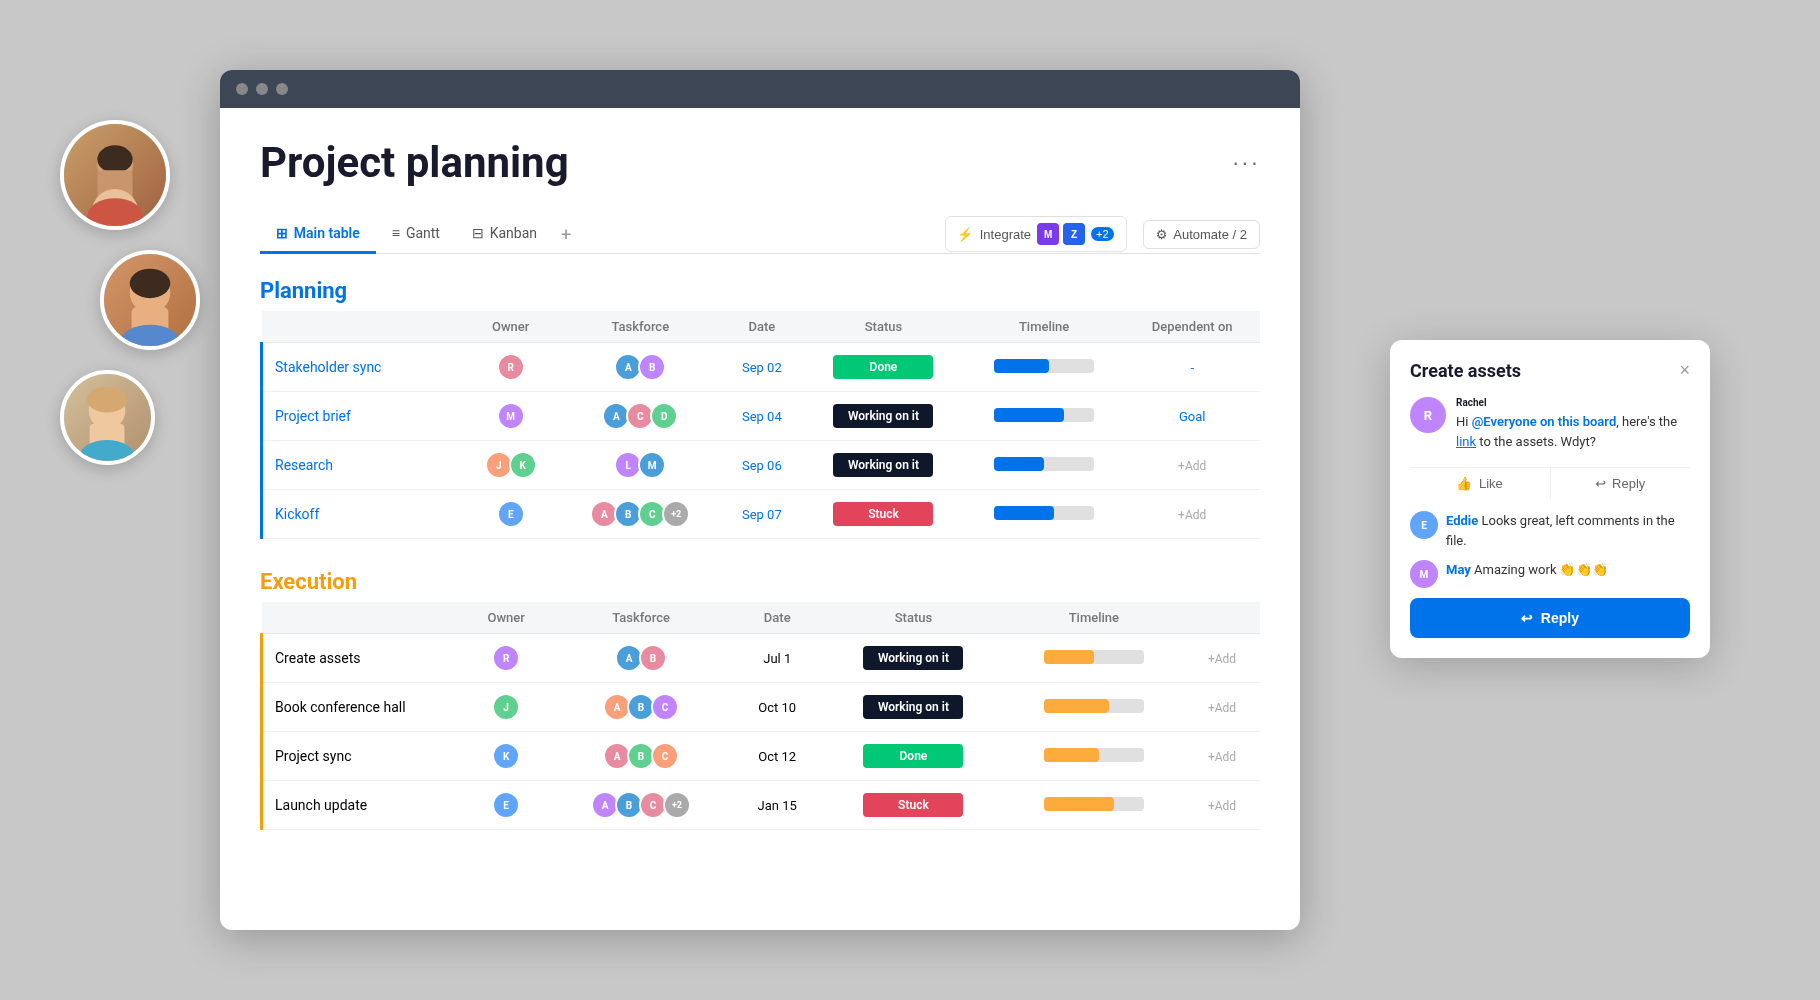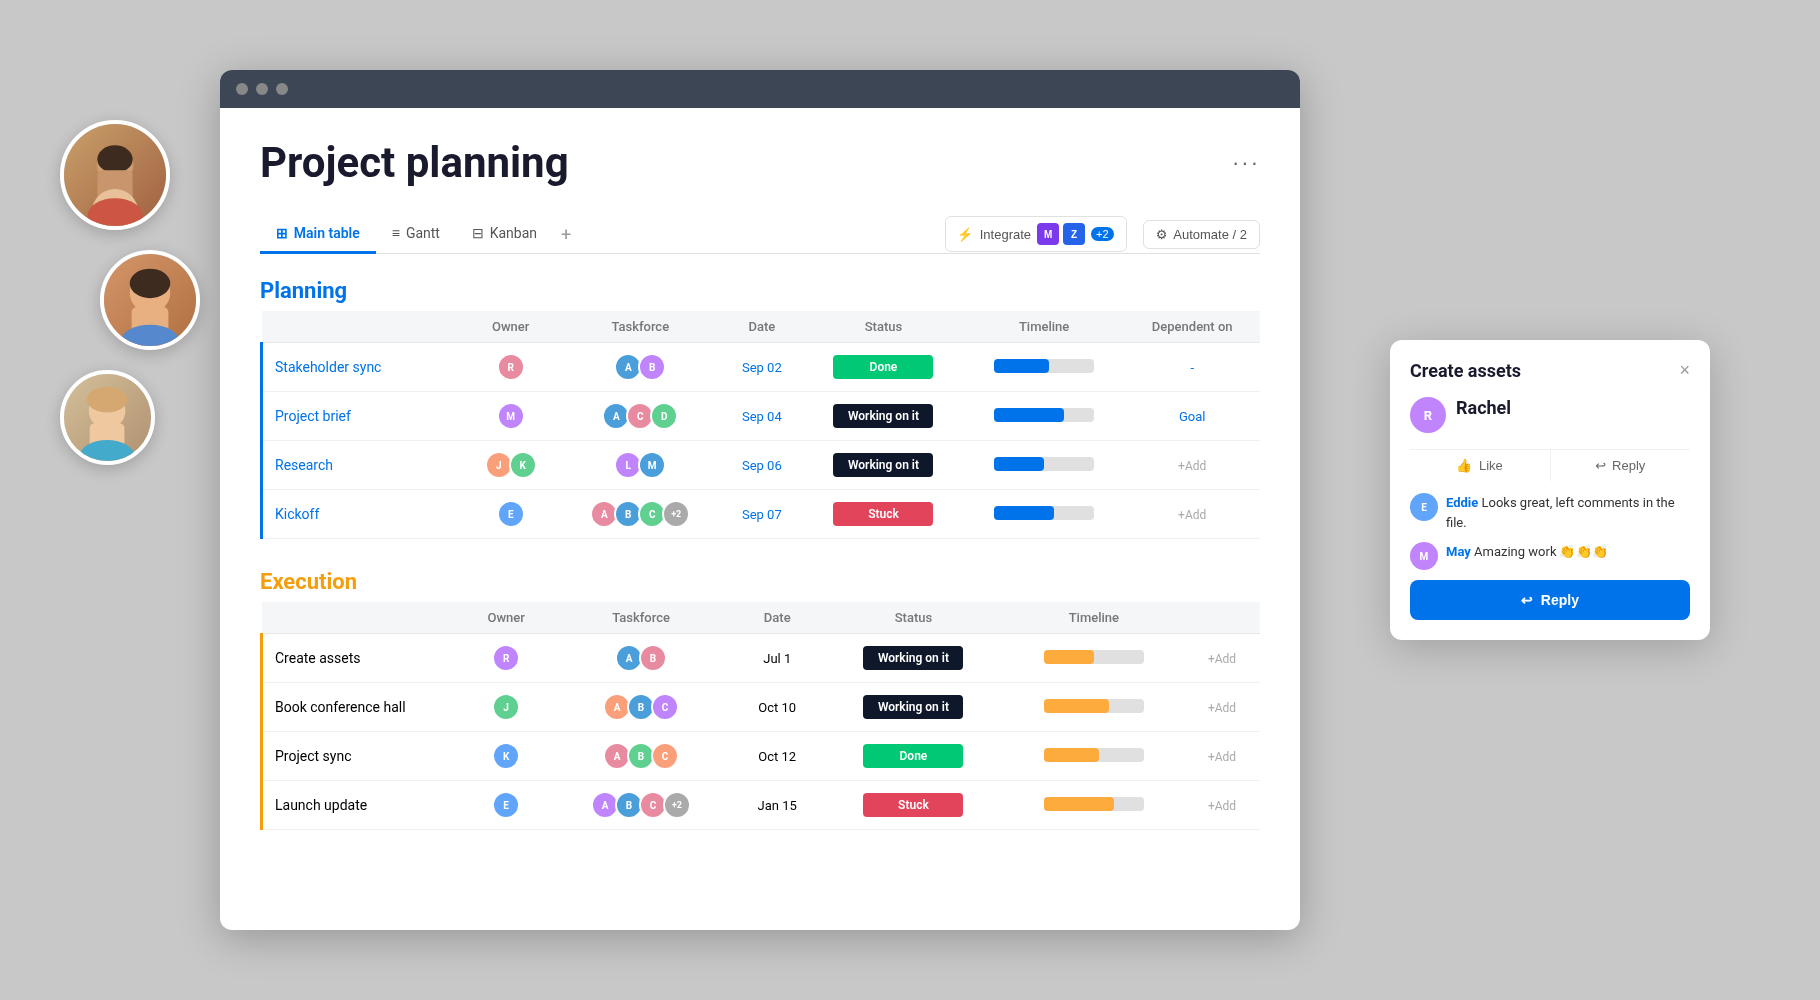--- a/index.html
+++ b/index.html
@@ -342,21 +342,21 @@
       display: flex;
       align-items: center;
       justify-content: center;
       font-size: 13px;
       font-weight: bold;
       color: white;
     }
     .comment-body { flex: 1; }
     .comment-author {
       font-weight: 700;
-      font-size: 18px;
+      font-size: 10px;
       color: #1a1a2e;
       margin-bottom: 4px;
     }
     .comment-text {
       font-size: 13px;
       color: #333;
       line-height: 1.5;
     }
     .mention {
       color: #0073ea;
@@ -760,20 +760,23 @@
 <div class="comment-panel">
   <div class="panel-header">
     <span class="panel-title">Create assets</span>
     <button class="close-btn">×</button>
   </div>
 
   <div class="comment-item">
     <div class="comment-avatar" style="background:#c084fc;">R</div>
     <div class="comment-body">
       <div class="comment-author">Rachel</div>
+      <div class="comment-text">
+        Hi <span class="mention">@Everyone on this board</span>, here's the <span class="link-text">link</span> to the assets. Wdyt?
+      </div>
     </div>
   </div>
 
   <div class="comment-actions">
     <button class="comment-action-btn">
       <span>👍</span>
       <span>Like</span>
     </button>
     <button class="comment-action-btn">
       <span>↩</span>

